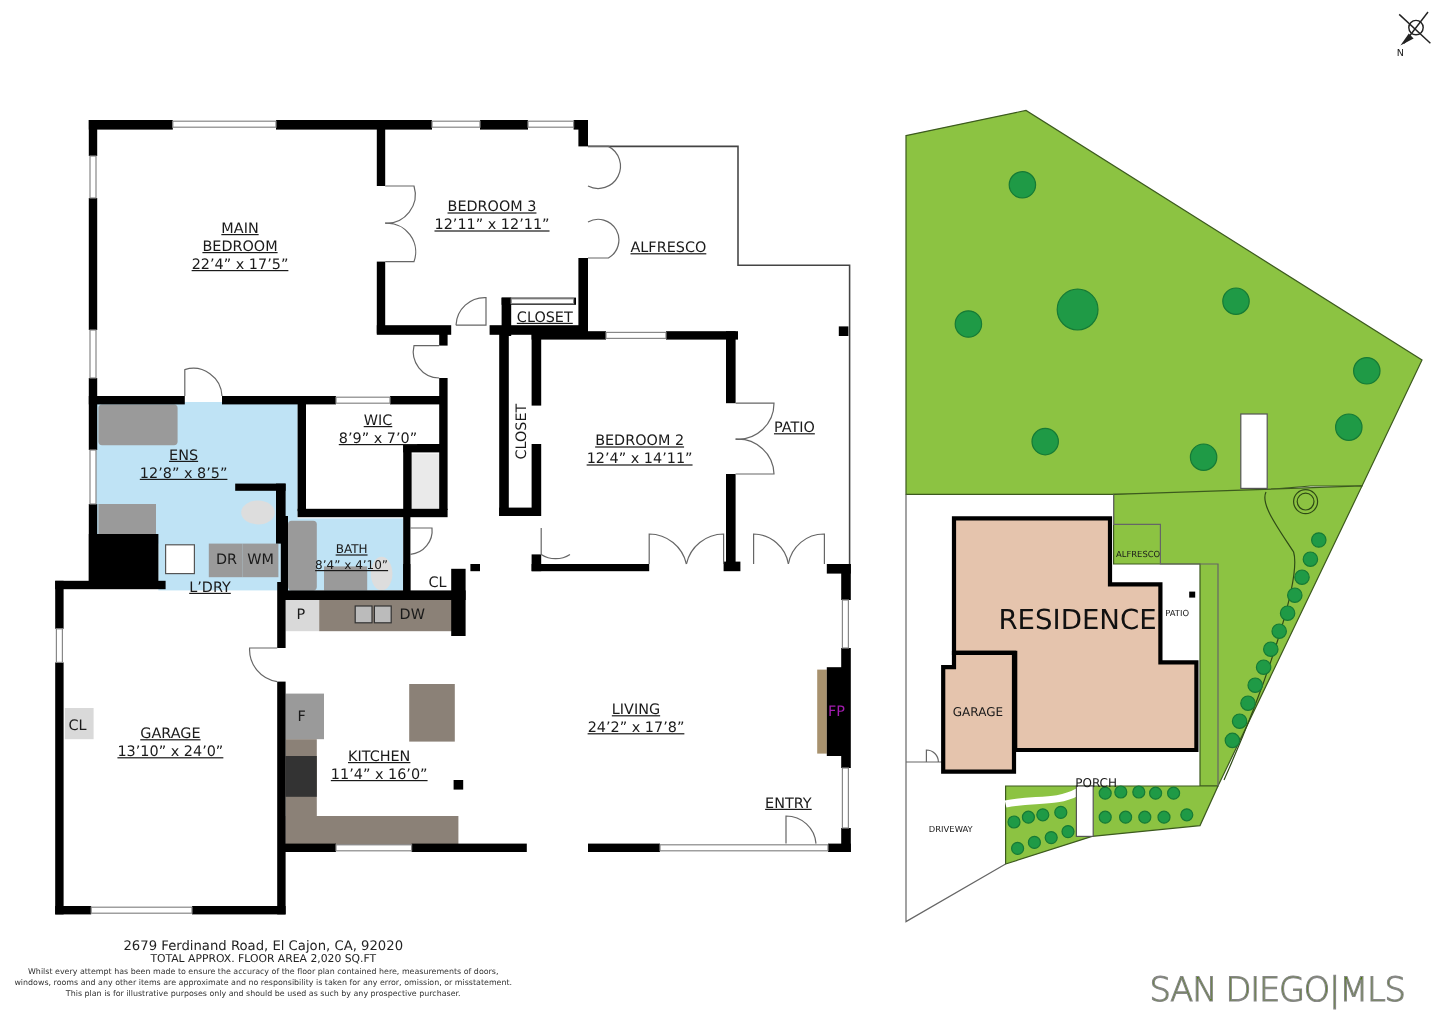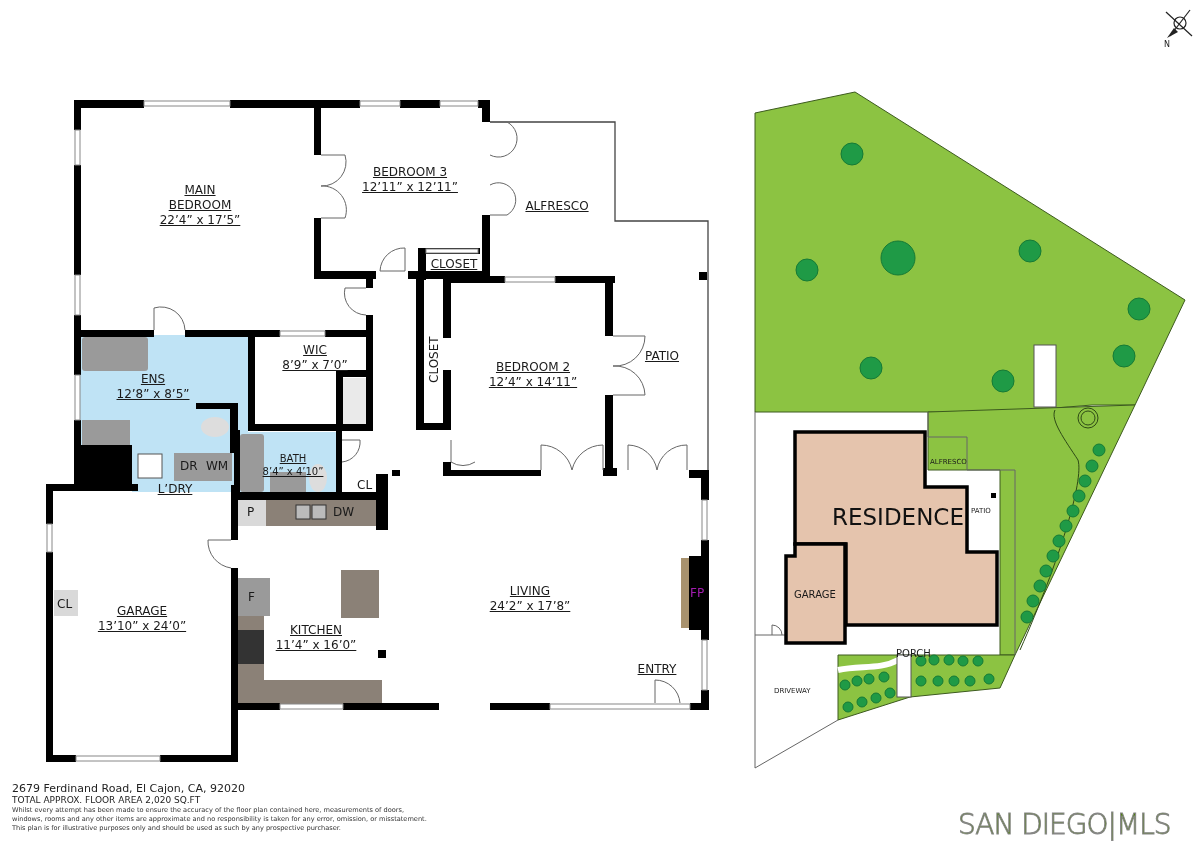--- a/index.html
+++ b/index.html
@@ -2,21 +2,21 @@
 <html><head>
 <meta charset="utf-8">
 <style>
   html, body { margin:0; padding:0; background:#ffffff; }
   body { width:1200px; height:849px; position:relative; overflow:hidden; font-family:"Liberation Sans", sans-serif; }
   #plan { position:absolute; left:0; top:0; width:1200px; height:849px; }
   .lbl { position:absolute; text-align:center; color:#1a1a1a; font-family:"DejaVu Sans", sans-serif; line-height:1.25; white-space:nowrap; transform:translateX(-50%);text-decoration:underline; }
   .lbl .name { font-size:12px; display:block; }
   .lbl .dim { font-size:12px; display:block; }
   .tag { position:absolute; font-family:"DejaVu Sans", sans-serif; font-size:12px; color:#1a1a1a; white-space:nowrap; }
-  .footer { position:absolute; left:12px; top:782px; color:#222; font-family:"DejaVu Sans", sans-serif; }
+  .footer { position:absolute; left:12px; top:782px; color:#222; font-family:"DejaVu Sans", sans-serif;text-align:center; }
   .footer .addr { font-size:11px; display:block; line-height:13px; }
   .footer .area { font-size:9px; display:block; line-height:11px; }
   .footer .disc { font-size:6.6px; display:block; line-height:9px; color:#333; }
   .brand { position:absolute; left:958px; top:808px; font-family:"DejaVu Sans", sans-serif; font-size:28px; letter-spacing:-1px; color:#4d7c0f; -webkit-text-stroke:1px #888; white-space:nowrap; font-weight:300;}
   .compass-n { position:absolute; left:1164px; top:40px; font-size:8px; font-family:"DejaVu Sans", sans-serif; color:#222; }
 </style>
 </head>
 <body>
 
 <svg id="plan" viewBox="0 0 1200 849" xmlns="http://www.w3.org/2000/svg">

